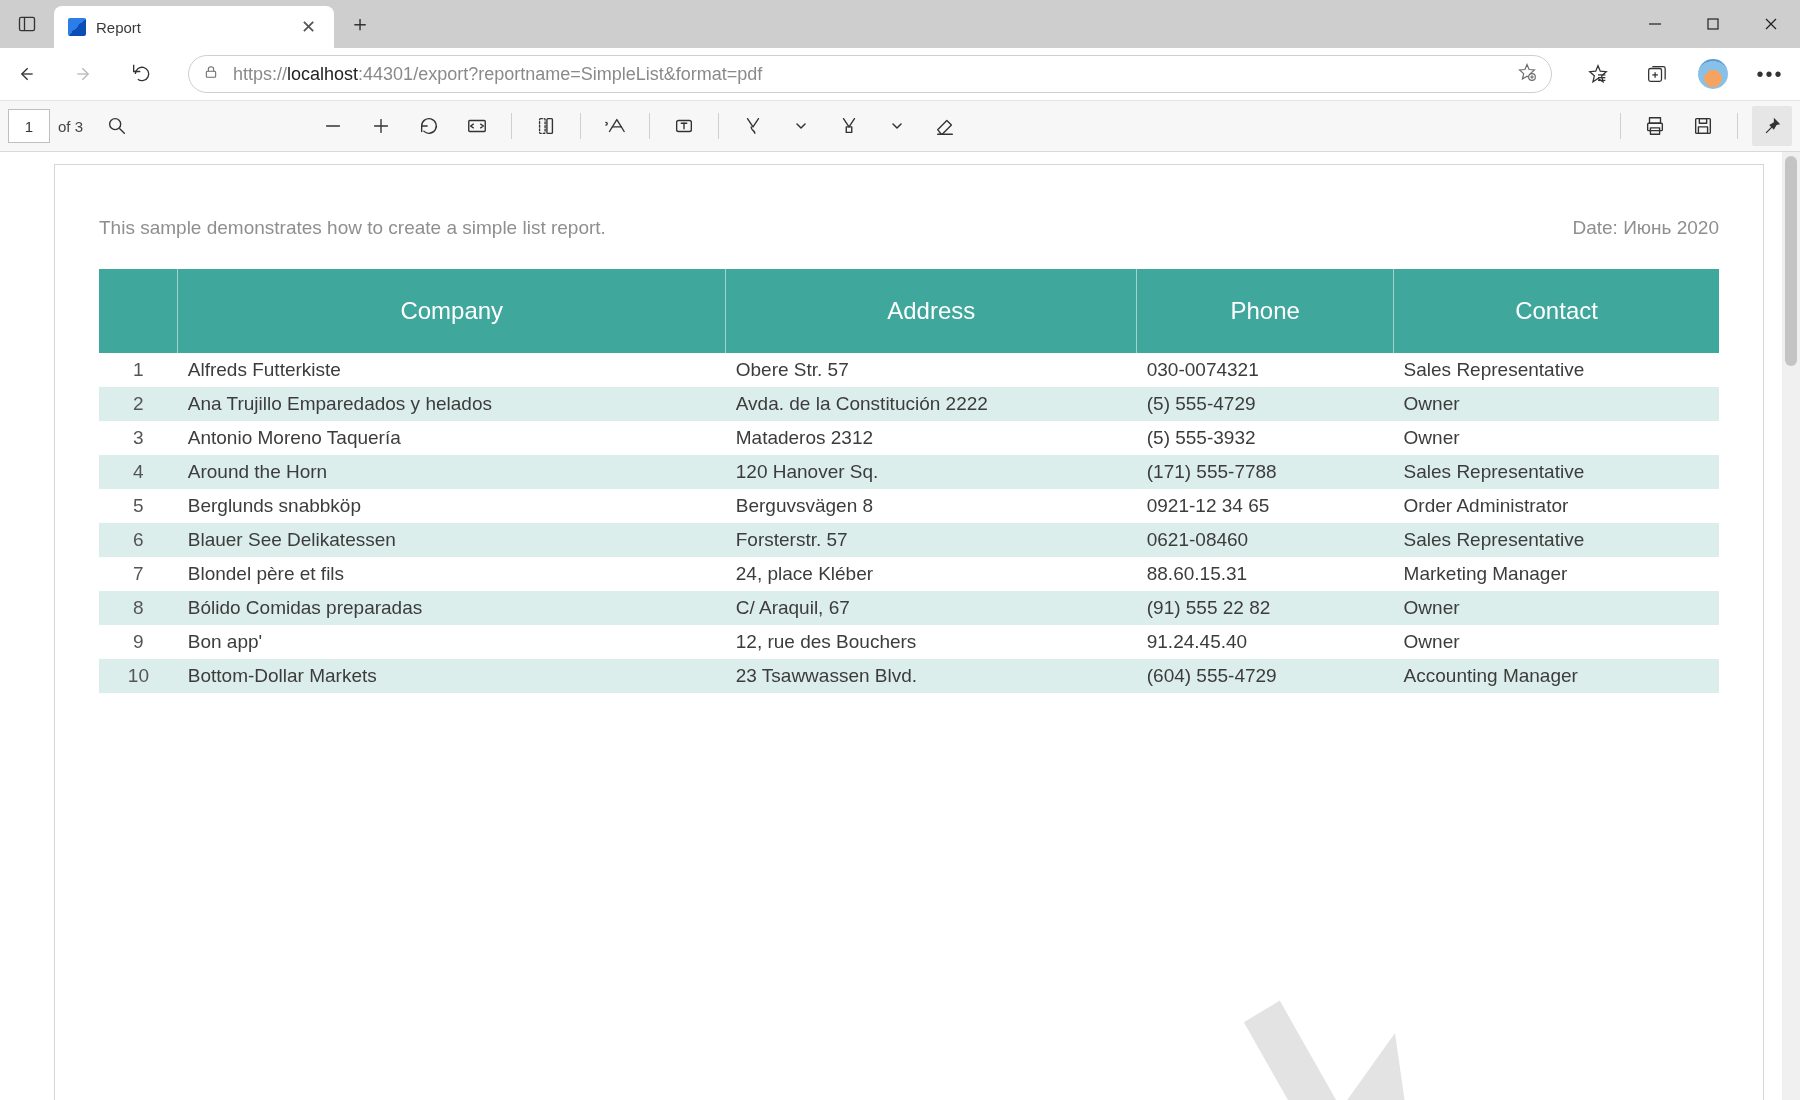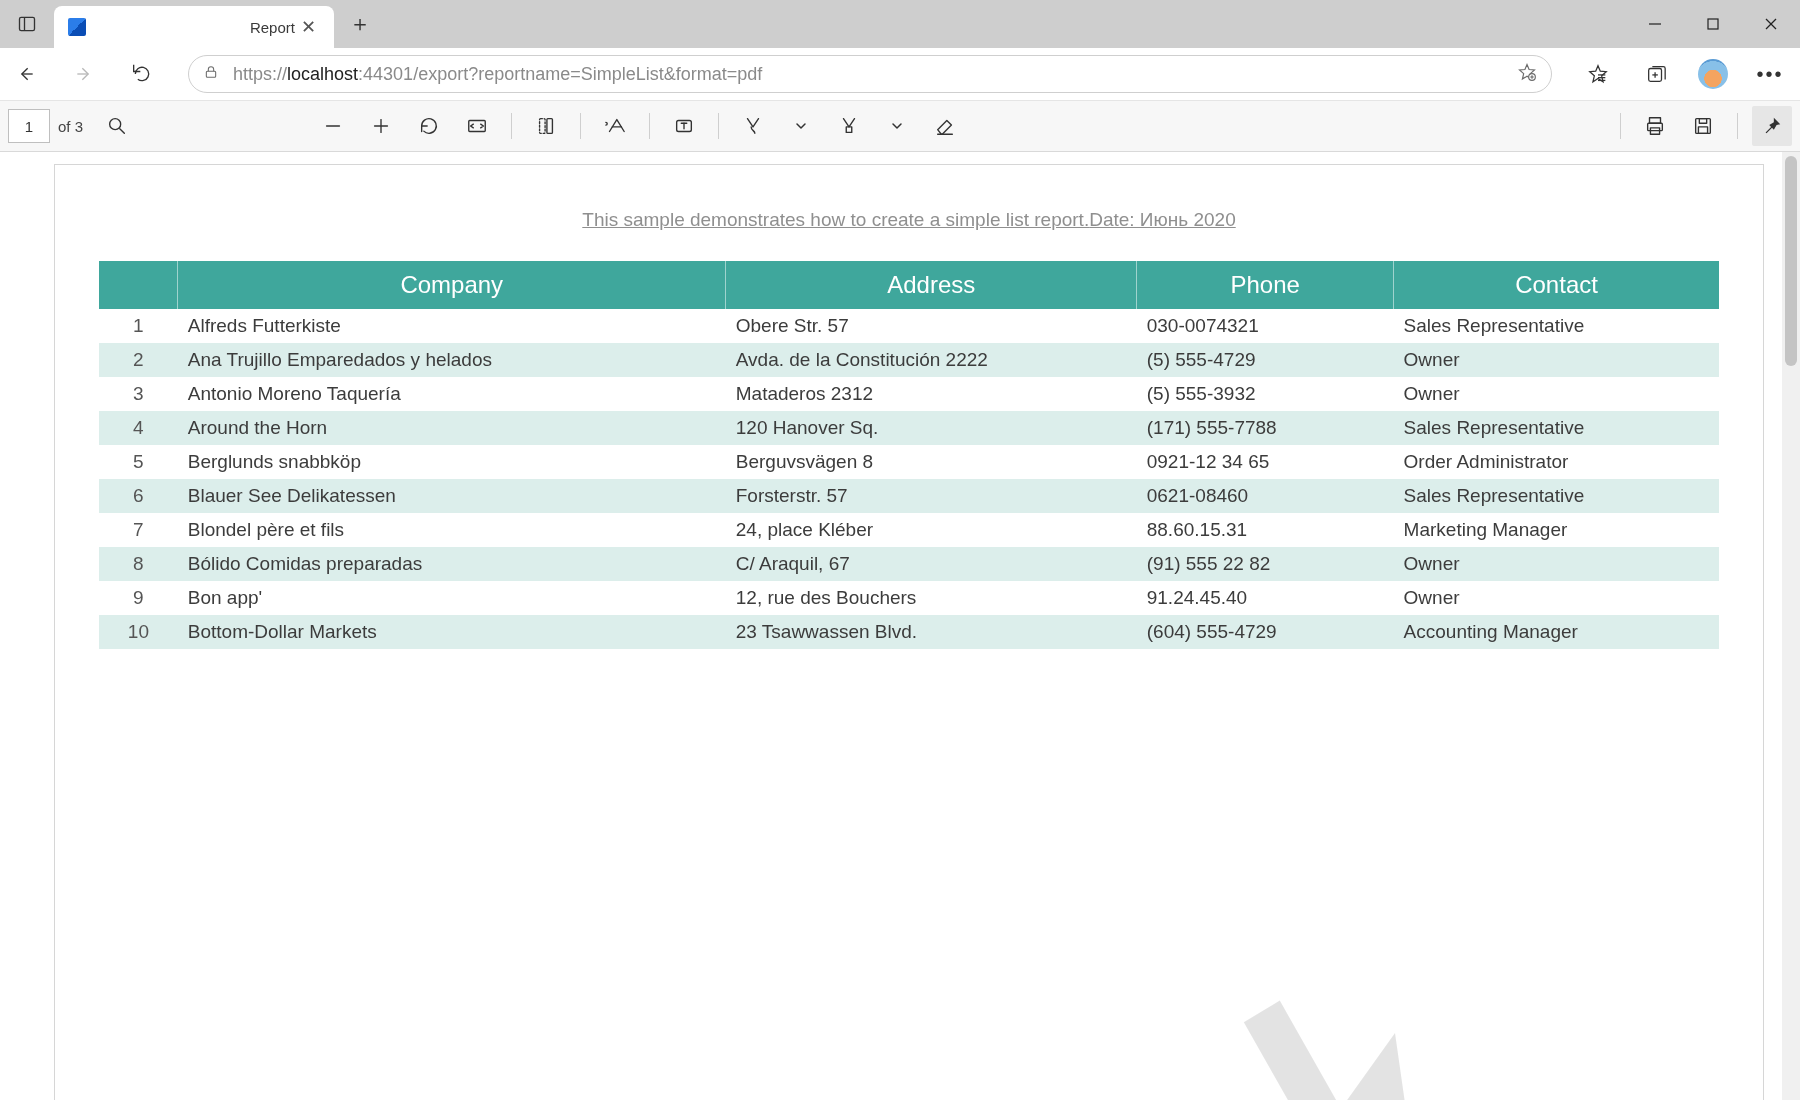--- a/index.html
+++ b/index.html
@@ -13,21 +13,20 @@
   .titlebar {
     height: 48px;
     background: #cecece;
     display: flex;
     align-items: flex-end;
   }
   .titlebar-left {
     display: flex;
     align-items: center;
     height: 100%;
-    text-align: right;
   }
   .tabmgr-icon {
     width: 54px;
     height: 100%;
     display: flex;
     align-items: center;
     justify-content: center;
   }
   .tabmgr-icon svg { width: 20px; height: 20px; }
   .browser-tab {
@@ -202,38 +201,37 @@
     font-weight: 300;
     color:#9a9a9a;
     letter-spacing: 0.5px;
   }
   .report-brand {
     font-size: 40px;
     font-weight: 300;
     color:#9a9a9a;
   }
   .report-sub {
-    display:flex; justify-content:center;
+    display:flex; justify-content:space-between;
     font-size: 19px;
     color:#8f8f8f;
-    margin-top: 4px;
-    text-decoration: underline;
+    margin-top: 12px;
   }
   .data-table {
     width:100%;
     margin-top: 30px;
     border-collapse: collapse;
     font-size: 19px;
   }
   .data-table thead th {
     background:#3fa79c;
     color:#ffffff;
     font-weight:300;
     font-size: 24px;
-    padding: 10px 8px;
+    padding: 28px 8px;
     text-align:center;
     border-right: 1px solid rgba(255,255,255,0.5);
   }
   .data-table thead th:last-child{border-right:none;}
   .data-table thead th.numcol { width:46px; background:#3fa79c; }
   .data-table tbody td {
     padding: 6px 10px;
     color:#3c3c3c;
   }
   .data-table tbody td.num {

